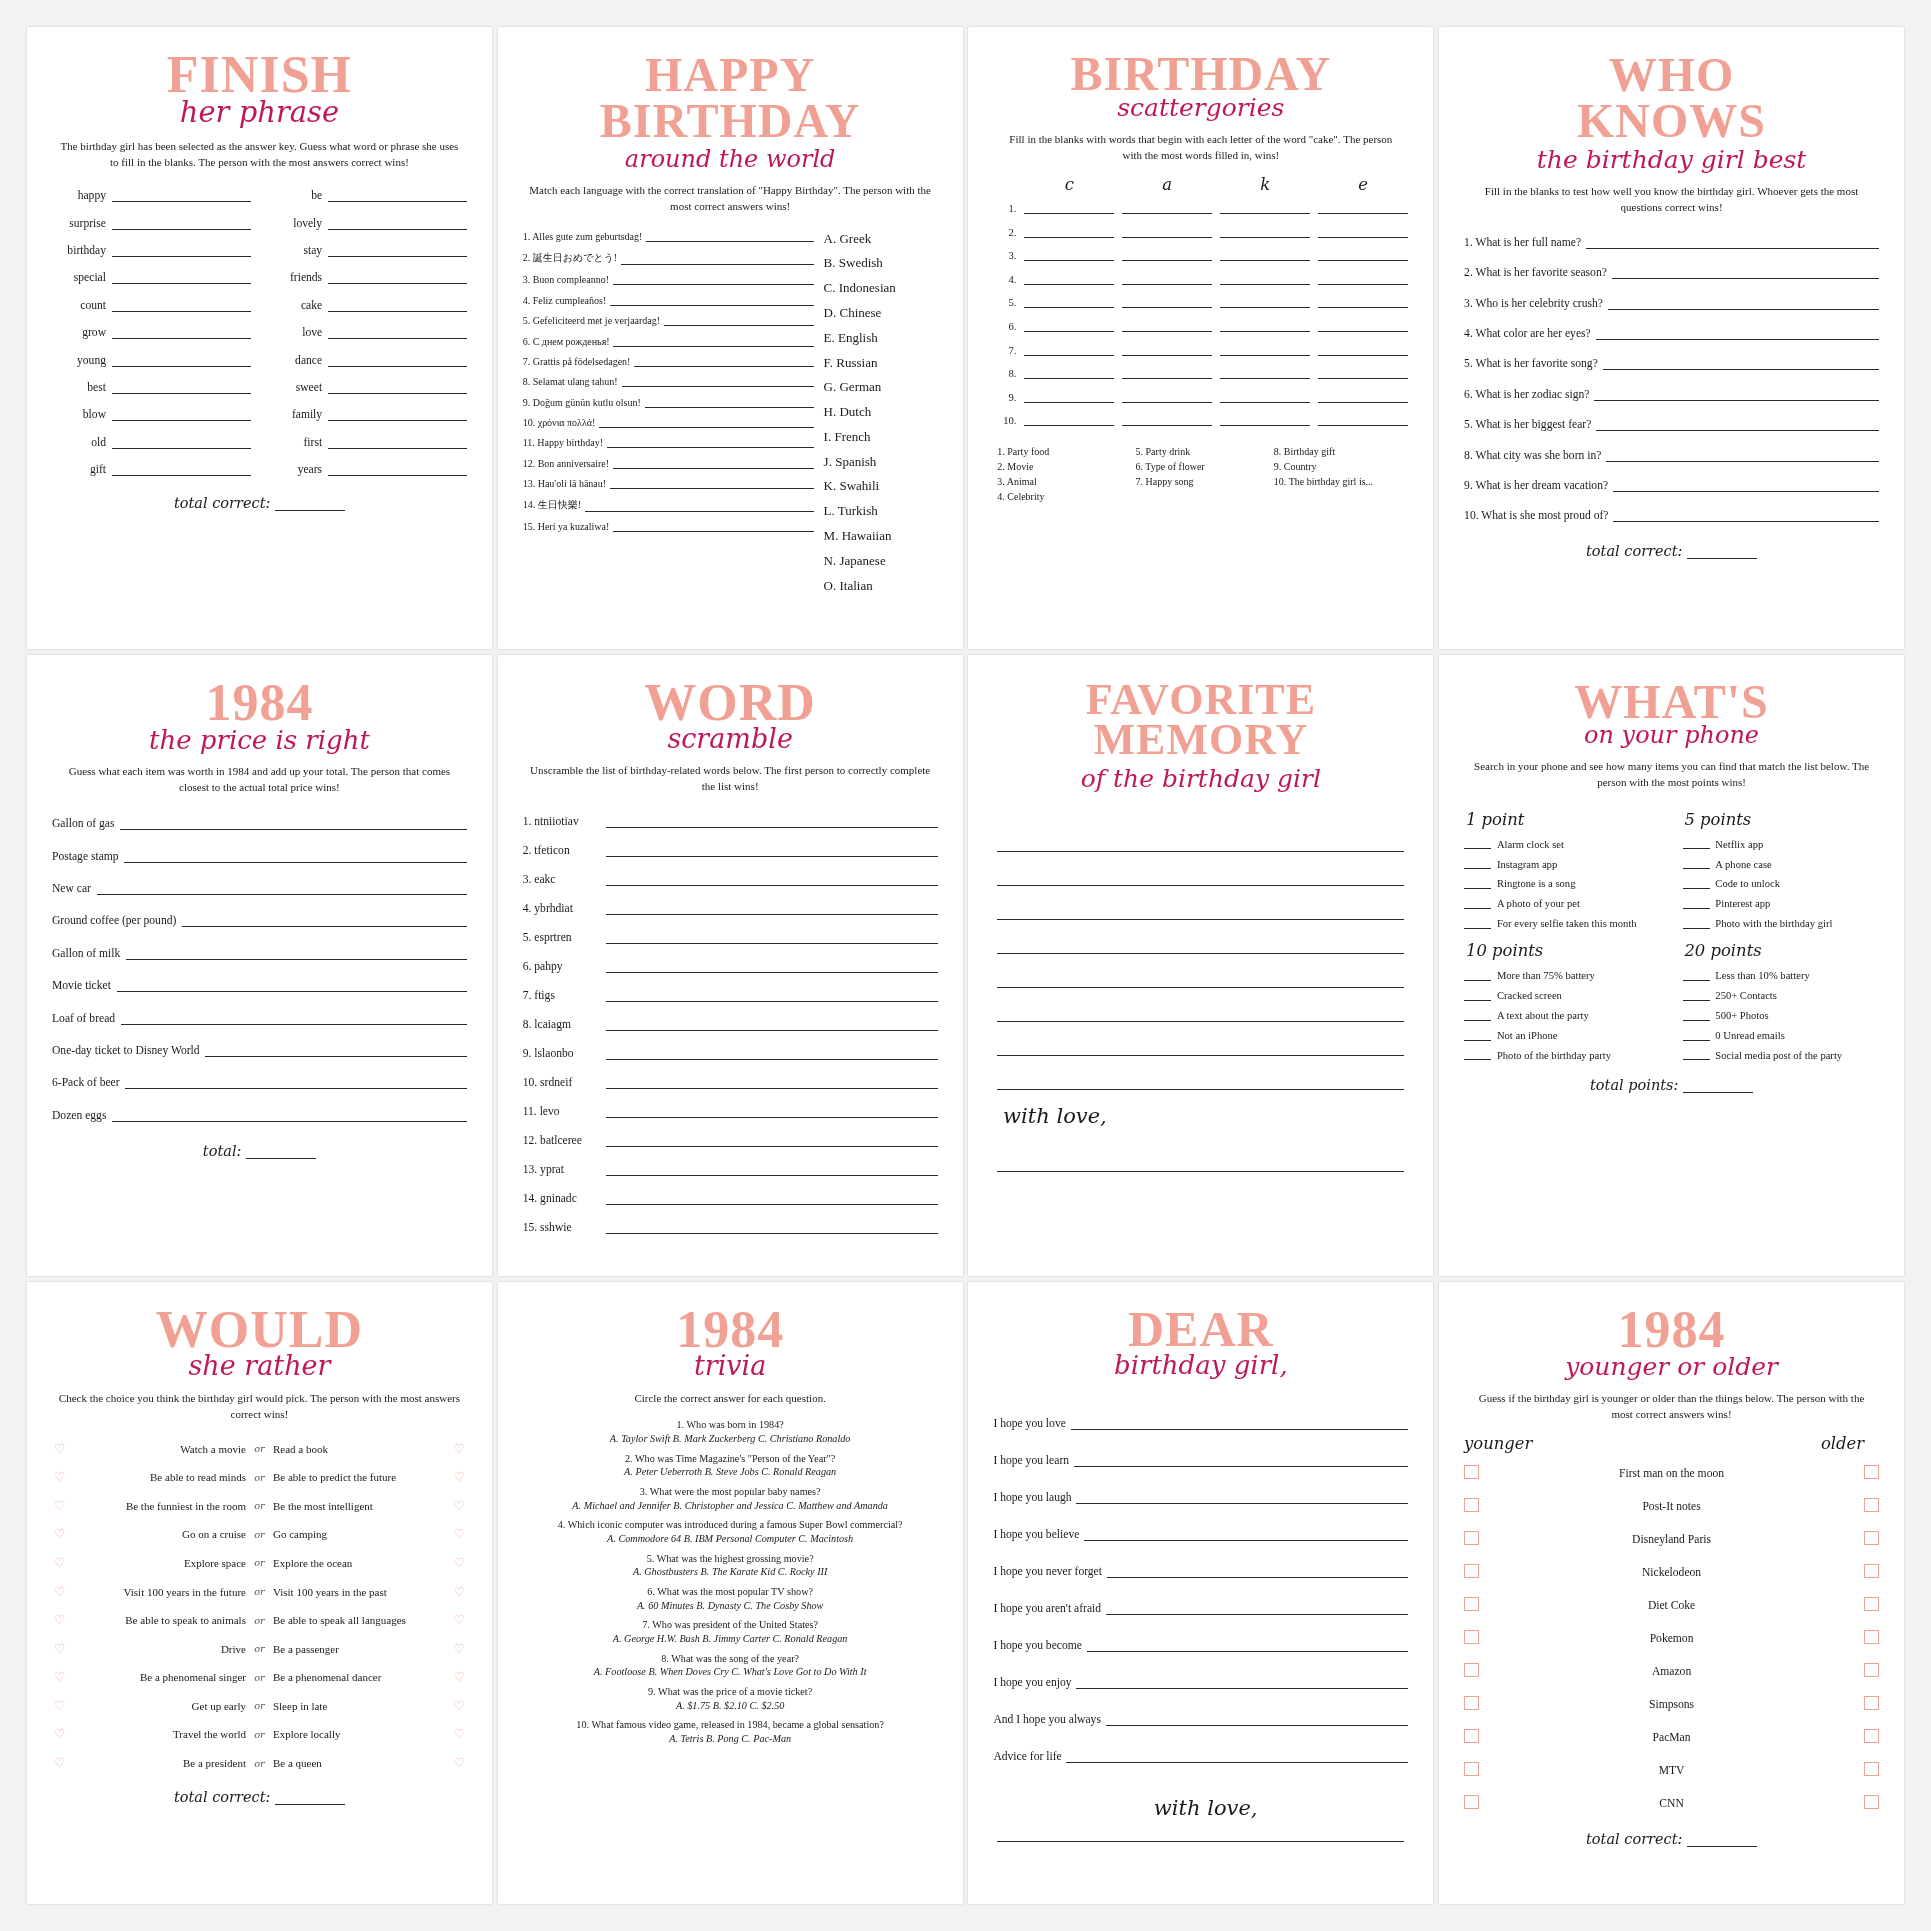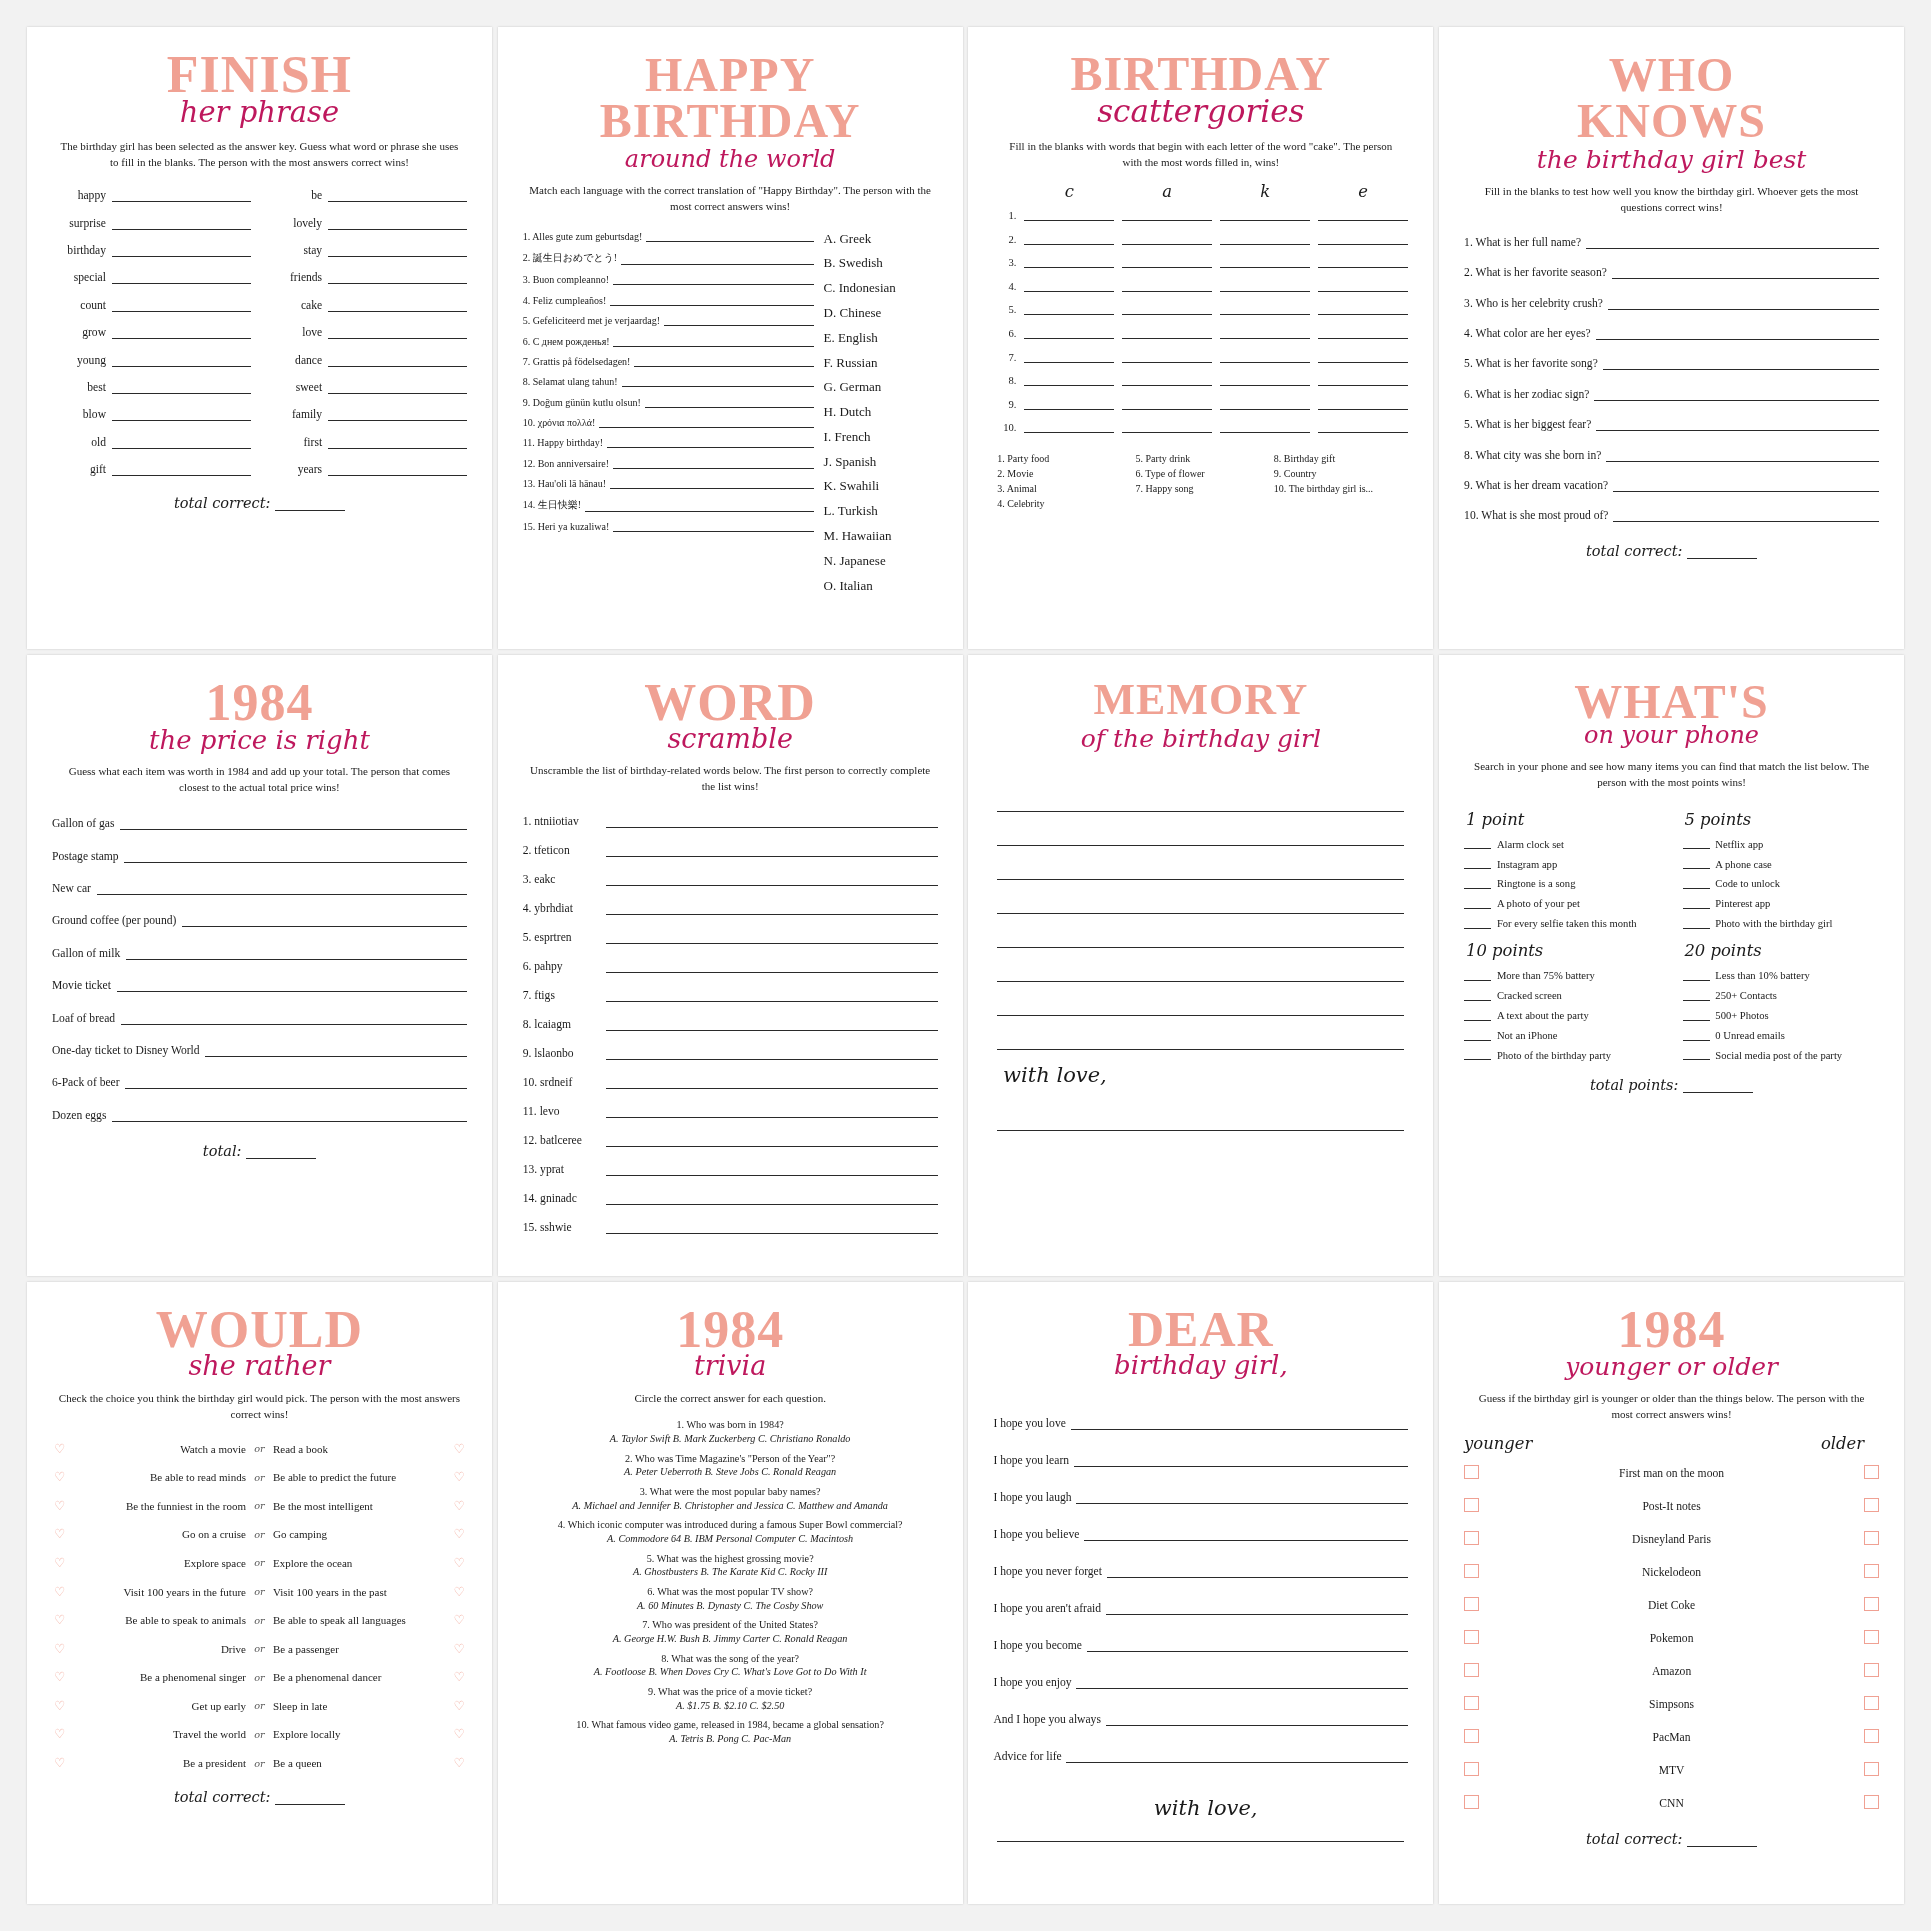--- a/index.html
+++ b/index.html
@@ -73,21 +73,21 @@
   .c2 .t-big{font-size:48px;line-height:0.95;}
   .c2 .t-script{font-size:24px;margin-top:1.9px;}
   .langgrid{display:grid;grid-template-columns:1fr 114px;column-gap:9.7px;}
   .langrow{display:flex;align-items:flex-end;font-size:10px;padding:4.4px 0;}
   .langrow .txt{white-space:nowrap;}
   .langrow .fill{flex:1;border-bottom:1px solid #2a2a2a;height:10.6px;margin-left:3.9px;}
   .ansrow{font-size:13px;padding:4.4px 0;}
 
   
   .c3 .t-big{font-size:48px;}
-  .c3 .t-script{font-size:31px;margin-top:-1.9px;}
+  .c3 .t-script{font-size:25px;margin-top:-1.9px;}
   .cakerow{display:grid;grid-template-columns:23px repeat(4,1fr);column-gap:7.7px;align-items:end;font-size:10.6px;padding:6px 0;}
   .cakerow .n{text-align:right;}
   .cakerow .fill{border-bottom:1px solid #2a2a2a;height:10.6px;}
   .cakehdr{display:grid;grid-template-columns:23px repeat(4,1fr);column-gap:7.7px;text-align:center;
     font-family:"DejaVu Serif",serif;font-style:italic;font-size:16.4px;margin-bottom:1.9px;}
   .legend{display:grid;grid-template-columns:1fr 1fr 1fr;column-gap:7.7px;font-size:10px;line-height:1.5;margin-top:11.6px;padding:0 3.9px;}
 
   
   .c4 .t-big{font-size:48px;line-height:0.95;}
   .c4 .t-script{font-size:25px;margin-top:1.9px;}
@@ -612,20 +612,21 @@
           <span class="fill"></span>
         </div>
       <div class="scrrow">
           <span class="wd">15. sshwie</span>
           <span class="fill"></span>
         </div>
     </div>
   </div>
 
   <div class="card c7">
+    <div class="t-big">FAVORITE</div>
     <div class="t-big">MEMORY</div>
     <div class="t-script">of the birthday girl</div>
     <div style="margin-top:25px;">
       <div class="memline"></div>
       <div class="memline"></div>
       <div class="memline"></div>
       <div class="memline"></div>
       <div class="memline"></div>
       <div class="memline"></div>
       <div class="memline"></div>

